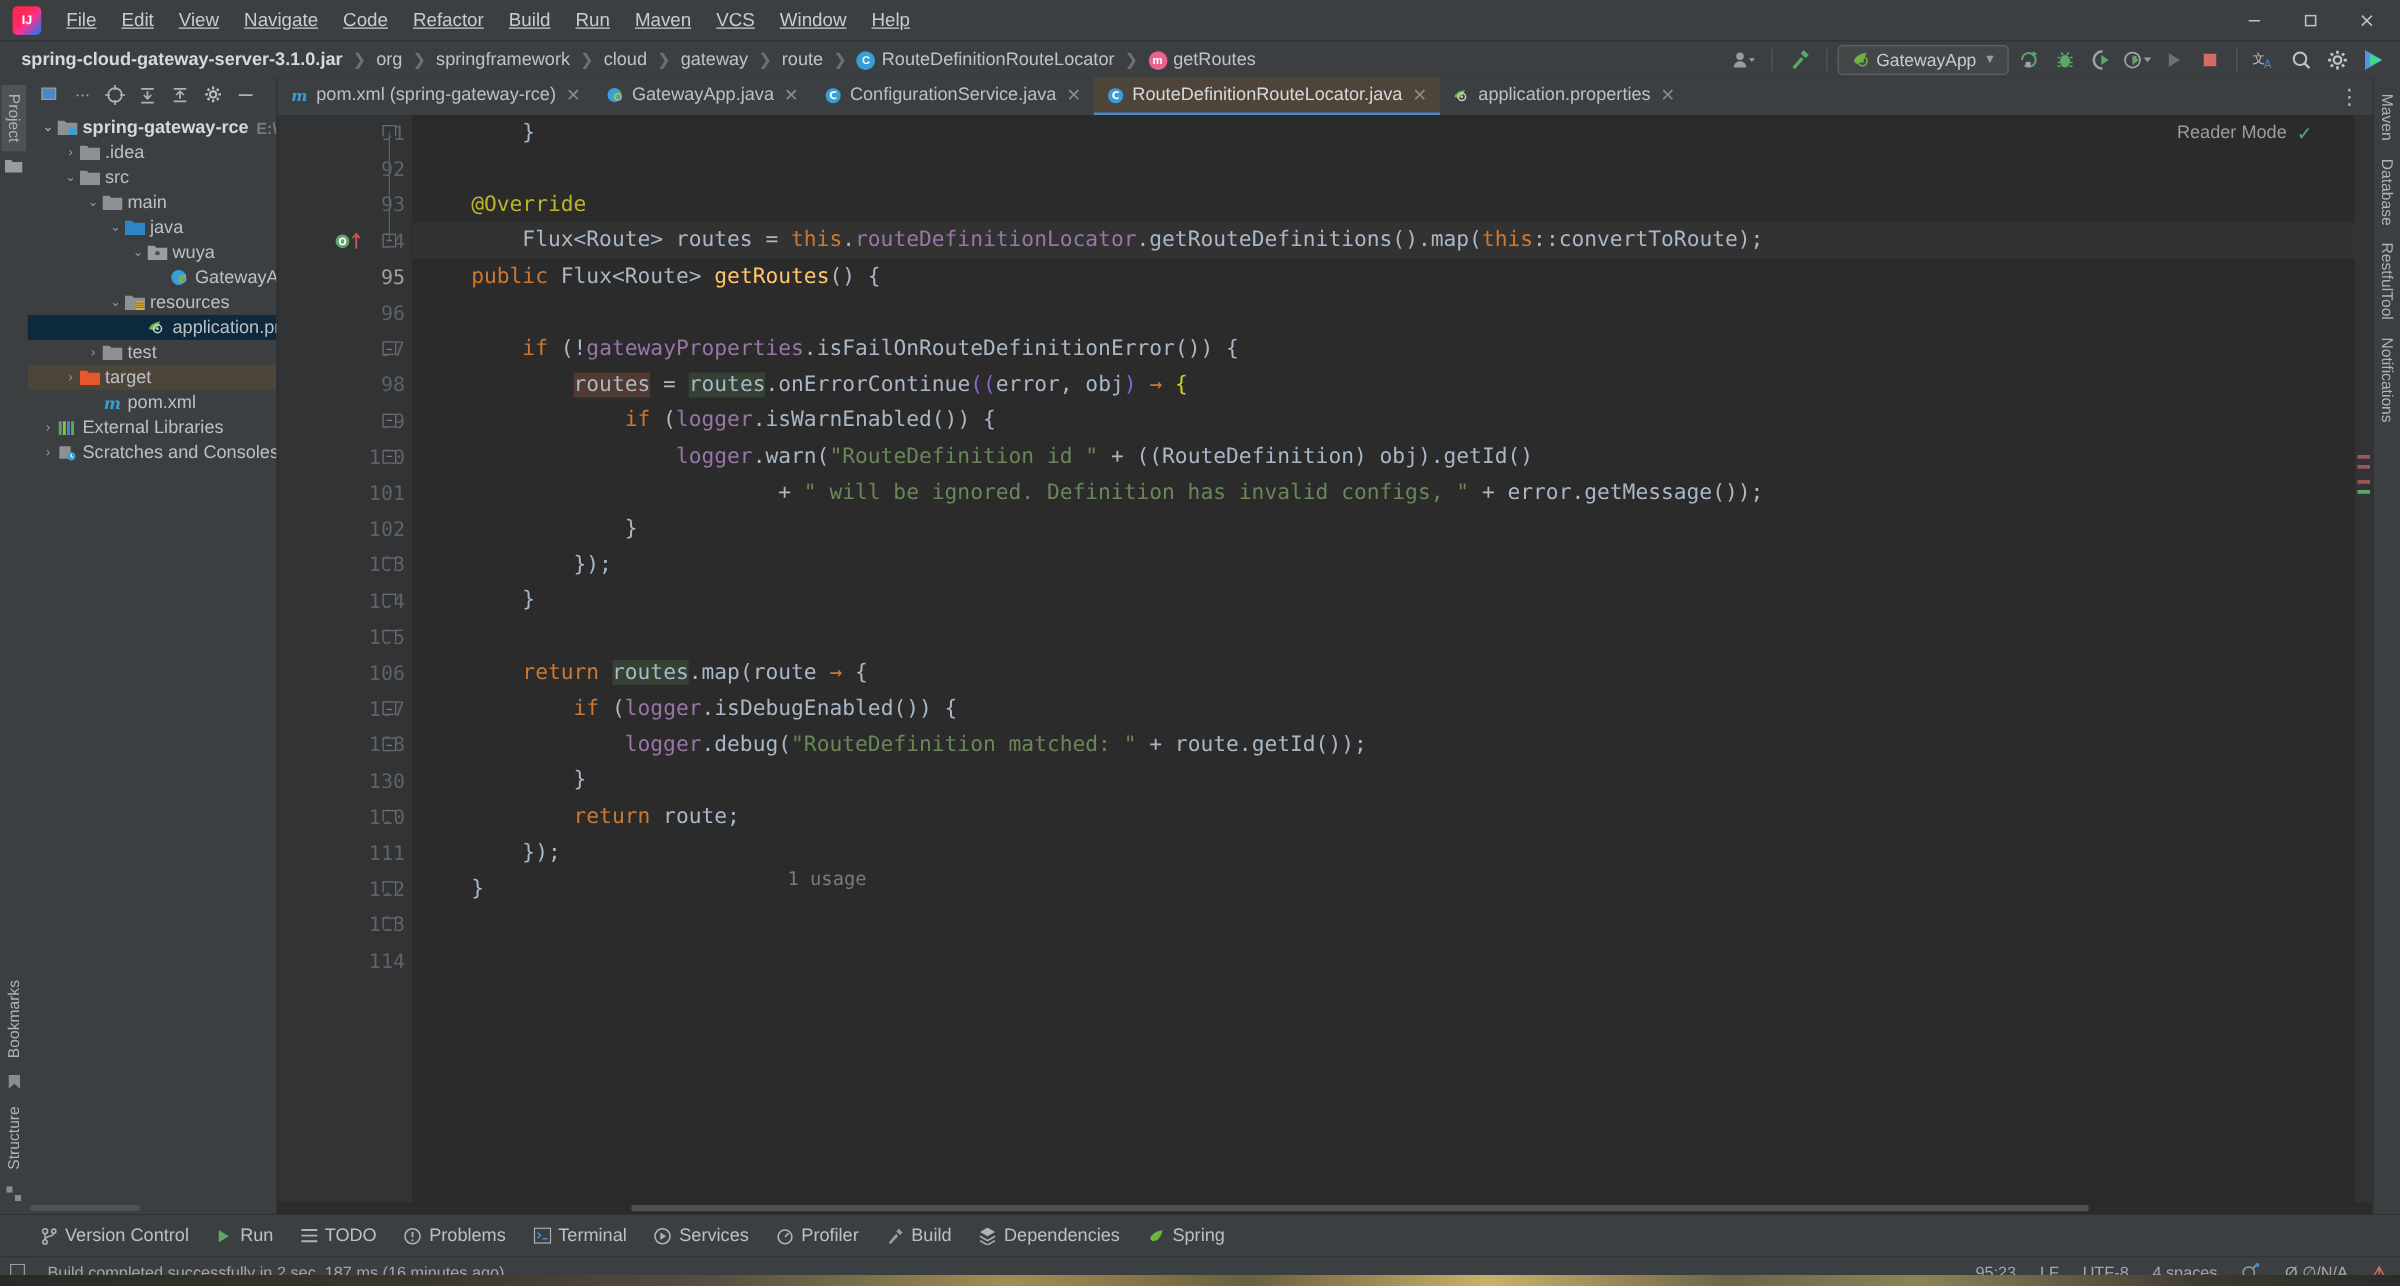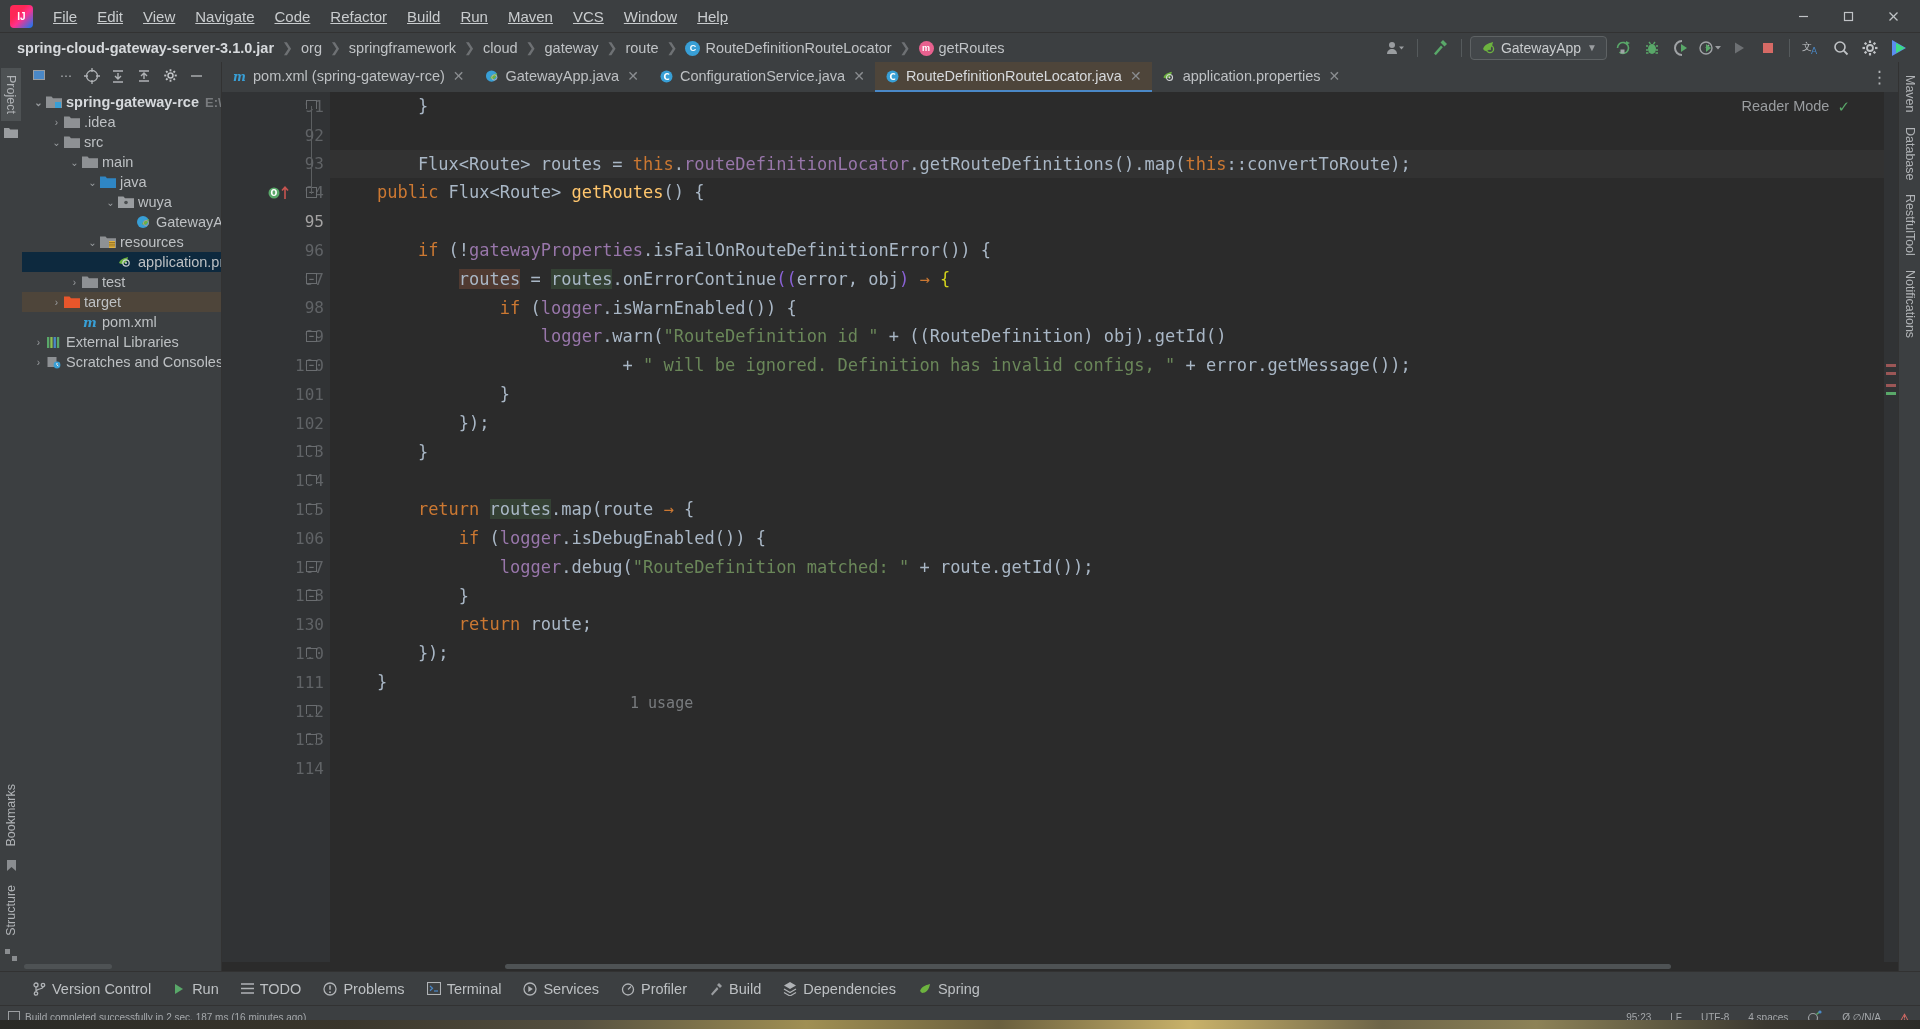--- a/index.html
+++ b/index.html
@@ -152,21 +152,21 @@
     height:34px; background:#3c3f41; display:flex; align-items:center; padding-left:24px;
     gap:4px; border-top:1px solid #323232;
   }
   .twbtn {
     display:flex; align-items:center; gap:6px; padding:4px 9px; font-size:14.5px;
     color:#bdc0c3; cursor:default; border-radius:3px; white-space:nowrap;
   }
 
   #statusbar {
     height:24px; background:#3c3f41; display:flex; align-items:center; padding:0 8px;
-    font-size:10px; color:#a5a8ab; gap:2px; border-top:1px solid #323232;
+    font-size:13px; color:#a5a8ab; gap:15px; border-top:1px solid #323232;
   }
   #status-right { margin-left:auto; display:flex; align-items:center; gap:13px; }
   .sb-item { cursor:default; padding:1px 3px; white-space:nowrap;}
 
   #wallpaper-strip {
     position:fixed; left:0; bottom:0; width:1920px; height:9px;
     background:linear-gradient(90deg,#2a2a26 0%,#3a362c 18%,#555040 30%,#a08f53 42%,
                                #6a5f3e 52%,#c9b26a 62%,#6d6448 72%,#8d8257 80%,#3b3830 92%,#2b2b28 100%);
   }
   svg { display:block; }
@@ -698,20 +698,21 @@
                 <path d="M17 14V3M14 5.5L17 2.2l3 3.3" stroke="#c75450" stroke-width="1.6" fill="none"></path>
               </svg>
             </div>
             <div class="gmark foldline" style="left: 89px; top: 14px; height: 88.4px;"></div>
           </div>
       </div>
       <div id="code-area">
         <div id="code-lines">
             <div class="cline">        }</div>
             <div class="cline">&nbsp;</div>
+            <div class="cline">    <span class="an">@Override</span></div>
             <div class="cline caret">        Flux&lt;Route&gt; routes = <span class="k">this</span>.<span class="fd">routeDefinitionLocator</span>.getRouteDefinitions().map(<span class="k">this</span>::convertToRoute);</div>
             <div class="cline">    <span class="k">public</span> Flux&lt;Route&gt; <span class="fn">getRoutes</span>() {</div>
             <div class="cline">&nbsp;</div>
             <div class="cline">        <span class="k">if</span> (!<span class="fd">gatewayProperties</span>.isFailOnRouteDefinitionError()) {</div>
             <div class="cline"><span class="pr">            </span><span class="hw">routes</span> = <span class="hr">routes</span>.onErrorContinue<span class="pv">((</span>error, obj<span class="pv">)</span> <span class="k">→</span> <span class="py">{</span></div>
             <div class="cline">                <span class="k">if</span> (<span class="fd">logger</span>.isWarnEnabled()) {</div>
             <div class="cline">                    <span class="fd">logger</span>.warn(<span class="s">"RouteDefinition id "</span> + ((RouteDefinition) obj).getId()</div>
             <div class="cline">                            + <span class="s">" will be ignored. Definition has invalid configs, "</span> + error.getMessage());</div>
             <div class="cline">                }</div>
             <div class="cline">            });</div>

